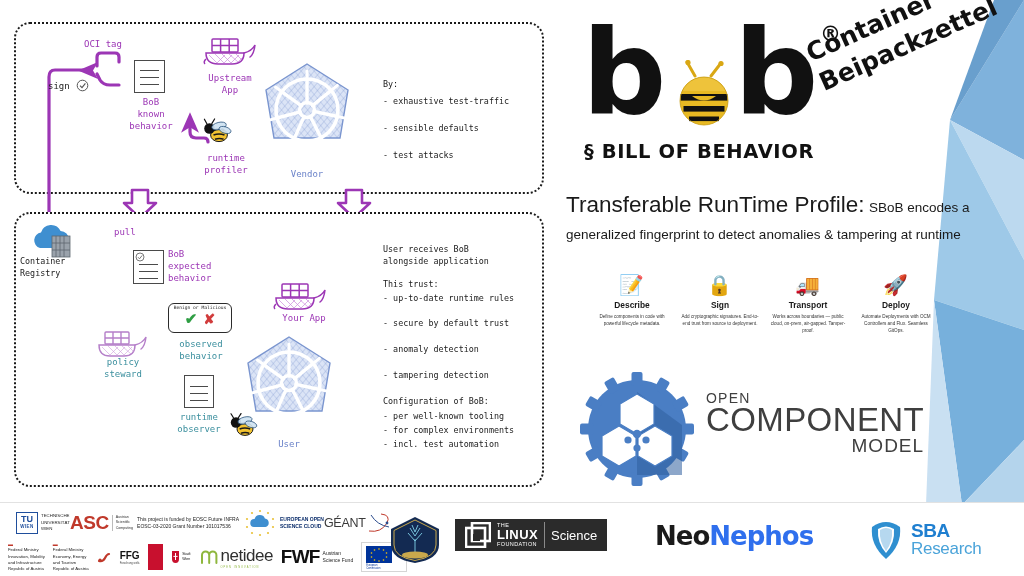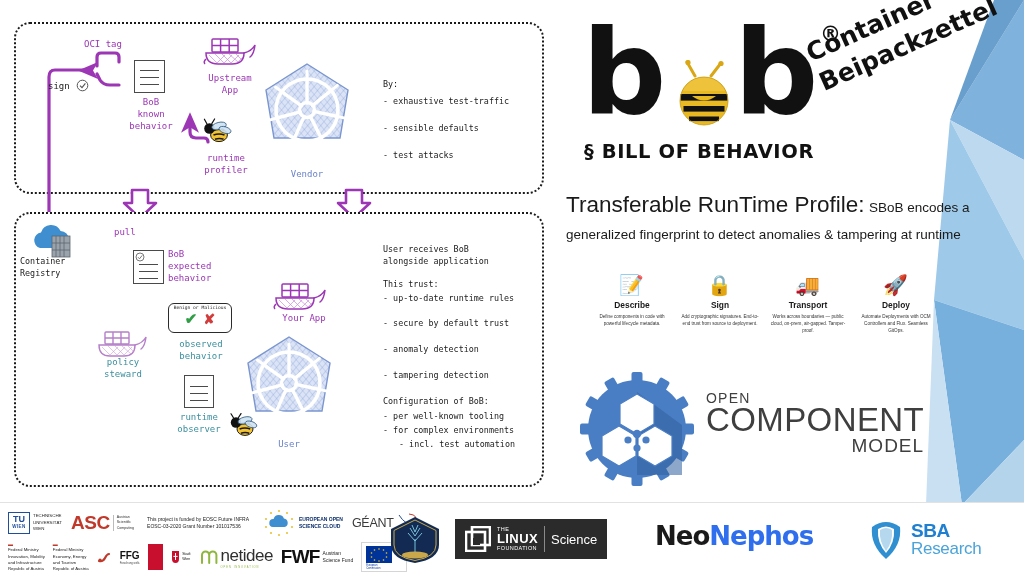--- a/index.html
+++ b/index.html
@@ -124,21 +124,21 @@
   .ocm-text .t1 { font-size: 14px; letter-spacing: 1.2px; }
   .ocm-text .t2 { font-size: 33px; letter-spacing: 0.4px; line-height: 34px; margin-top: -3px; }
   .ocm-text .t3 { font-size: 19px; letter-spacing: 1px; text-align: right; margin-top: -2px; }
 
   
   .footer {
     position: absolute; left: 0; top: 502px; width: 1024px; height: 74px;
     background: #fff; border-top: 1px solid #e2e2e2; z-index: 5;
   }
   .frow { position: absolute; display: flex; align-items: center; }
-  .frow-a { left: 8px; top: 4px; height: 32px; gap: 9px; }
+  .frow-a { left: 16px; top: 4px; height: 32px; gap: 0; }
   .frow-b { left: 8px; top: 36px; height: 36px; gap: 8px; }
 
   .tuw { display: flex; align-items: center; gap: 3px; }
   .tuw-box {
     width: 22px; height: 22px; border: 1.6px solid #1f4e9c; color: #1f4e9c;
     font-family: "Liberation Sans", sans-serif; font-weight: bold; font-size: 9px;
     display: flex; flex-direction: column; align-items: center; justify-content: center; line-height: 8px;
   }
   .tuw-box .w { font-size: 4.5px; letter-spacing: 0.5px; }
   .tuw-txt { font-family: "Liberation Sans", sans-serif; font-size: 4.4px; line-height: 1.45; color: #222; }
@@ -177,21 +177,21 @@
   .fwf-sub { font-family: "Liberation Sans", sans-serif; font-size: 5px; line-height: 1.4; color: #222; }
 
   .eucom { width: 46px; height: 30px; background: #fff; border: 1px solid #d5d5d5; position: relative; }
   .eu-flag { position: absolute; left: 4px; top: 3px; width: 26px; height: 17px; background: #003399; }
   .eu-cap { position: absolute; left: 4px; bottom: 1px; font-size: 2.6px; color: #003399; font-family: "Liberation Sans", sans-serif; line-height: 1.2; }
 
   .shield { width: 56px; height: 50px; }
 
   .lf {
     background: #2b2b2b; display: flex; align-items: center; gap: 6px;
-    padding: 7px 10px; height: 40px;
+    padding: 7px 10px; height: 32px;
   }
   .lf-txt { color: #fff; font-family: "Liberation Sans", sans-serif; line-height: 1.02; }
   .lf-txt .a { font-size: 5.5px; letter-spacing: 0.4px; }
   .lf-txt .b { font-size: 13px; font-weight: bold; letter-spacing: 0.4px; }
   .lf-txt .c { font-size: 5.5px; letter-spacing: 0.4px; }
   .lf-div { width: 1px; height: 26px; background: #8a8a8a; }
   .lf-eu { color: #fff; font-family: "Liberation Sans", sans-serif; font-size: 13px; }
 
   .neo { font-family: "DejaVu Sans", sans-serif; font-weight: bold; font-size: 26px; letter-spacing: -1px; }
   .neo .k { color: #1a1a1a; }
@@ -464,21 +464,21 @@
     <div class="dtext dark" style="left:383px; top:244px;">User receives BoB
 alongside application</div>
     <div class="dtext dark" style="left:383px; top:279px;">This trust:</div>
     <div class="dtext dark" style="left:383px; top:293px;">- up-to-date runtime rules</div>
     <div class="dtext dark" style="left:383px; top:318px;">- secure by default trust</div>
     <div class="dtext dark" style="left:383px; top:344px;">- anomaly detection</div>
     <div class="dtext dark" style="left:383px; top:370px;">- tampering detection</div>
     <div class="dtext dark" style="left:383px; top:396px;">Configuration of BoB:</div>
     <div class="dtext dark" style="left:383px; top:411px;">- per well-known tooling</div>
     <div class="dtext dark" style="left:383px; top:425px;">- for complex environments</div>
-    <div class="dtext dark" style="left:399px; top:439px;">- incl. test automation</div>
+    <div class="dtext dark" style="left:383px; top:439px;">- incl. test automation</div>
   </div>
 
   <div class="right">
 
     <div class="logo-wrap">
       <div class="bob-type" style="left:0;">b</div>
       <div class="bob-type" style="left:152px;">b</div>
       <div class="reg" style="left:238px; top:8px;">®</div>
 
       <svg class="bee" viewBox="0 0 56 68">

